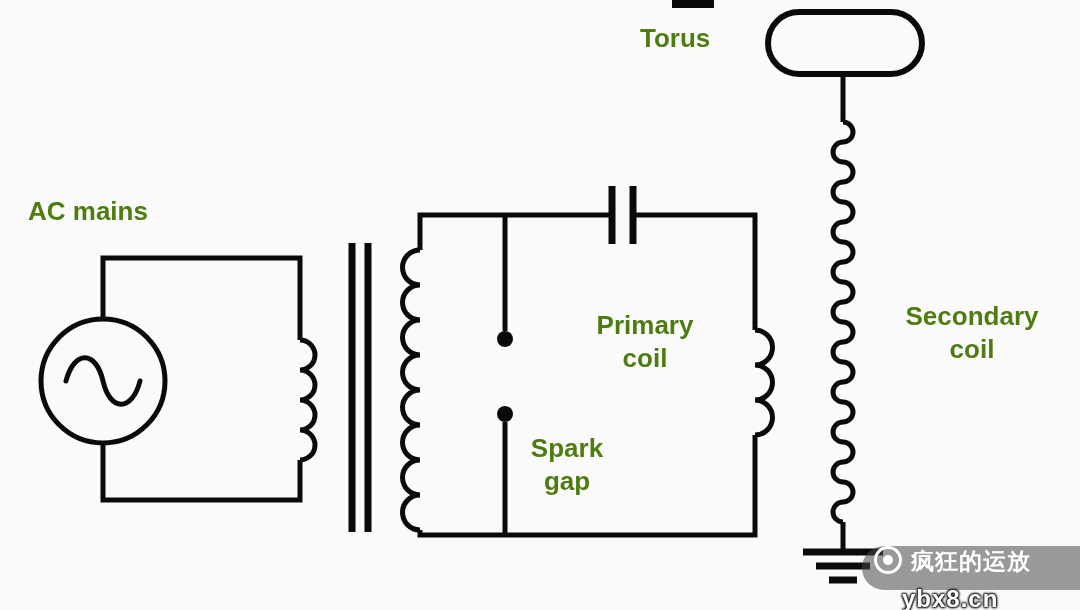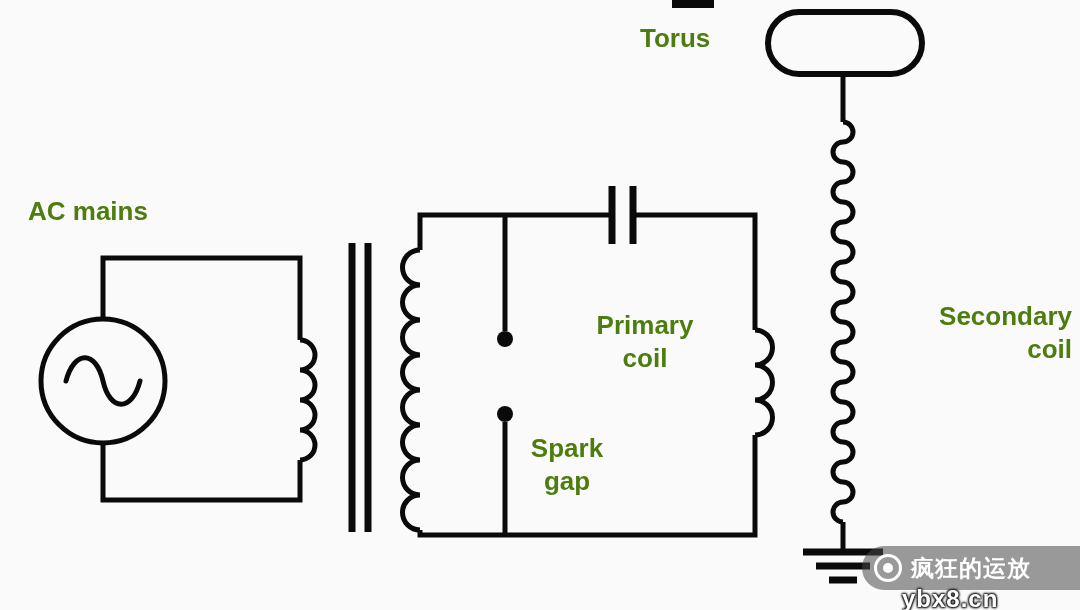--- a/index.html
+++ b/index.html
@@ -14,21 +14,21 @@
   .thick{stroke:#0a0a0a;stroke-width:7;fill:none;}
   .lbl{
     position:absolute;
     font-weight:700;font-size:26px;line-height:1.25;
     color:#4d7c0f;white-space:pre-line;
   }
   .center{text-align:center;}
   .wm-box{
     position:absolute;left:862px;top:546px;width:218px;height:44px;
     background:rgba(72,72,72,.55);border-radius:24px 0 0 24px;
-    display:flex;align-items:center;gap:9px;padding-left:12px;
+    display:flex;align-items:flex-start;gap:9px;padding-left:12px;
     box-sizing:border-box;
   }
   .wm-logo{
     width:22px;height:22px;border:3px solid #fff;border-radius:50%;
     position:relative;flex:0 0 auto;
   }
   .wm-logo::after{
     content:"";position:absolute;left:6px;top:6px;width:10px;height:10px;
     border-radius:50%;background:#fff;
   }
@@ -79,21 +79,21 @@
 
     <path d="M 803 552 H 883 M 816 566 H 870 M 829 580 H 857" class="thick"></path>
   </svg>
 
   <div class="lbl" style="left:28px;top:195px;">AC mains</div>
   <div class="lbl" style="left:640px;top:22px;">Torus</div>
   <div class="lbl center" style="left:555px;top:309px;width:180px;">Primary
 coil</div>
   <div class="lbl center" style="left:497px;top:432px;width:140px;">Spark
 gap</div>
-  <div class="lbl center" style="left:872px;top:300px;width:200px;text-align:right;">Secondary
+  <div class="lbl center" style="left:872px;top:300px;width:200px;">Secondary
 coil</div>
 
   <div class="wm-box">
     <span class="wm-logo"></span>
     <span class="wm-brand">疯狂的运放</span>
   </div>
   <div class="wm-site">ybx8.cn</div>
 
 </div>
 

